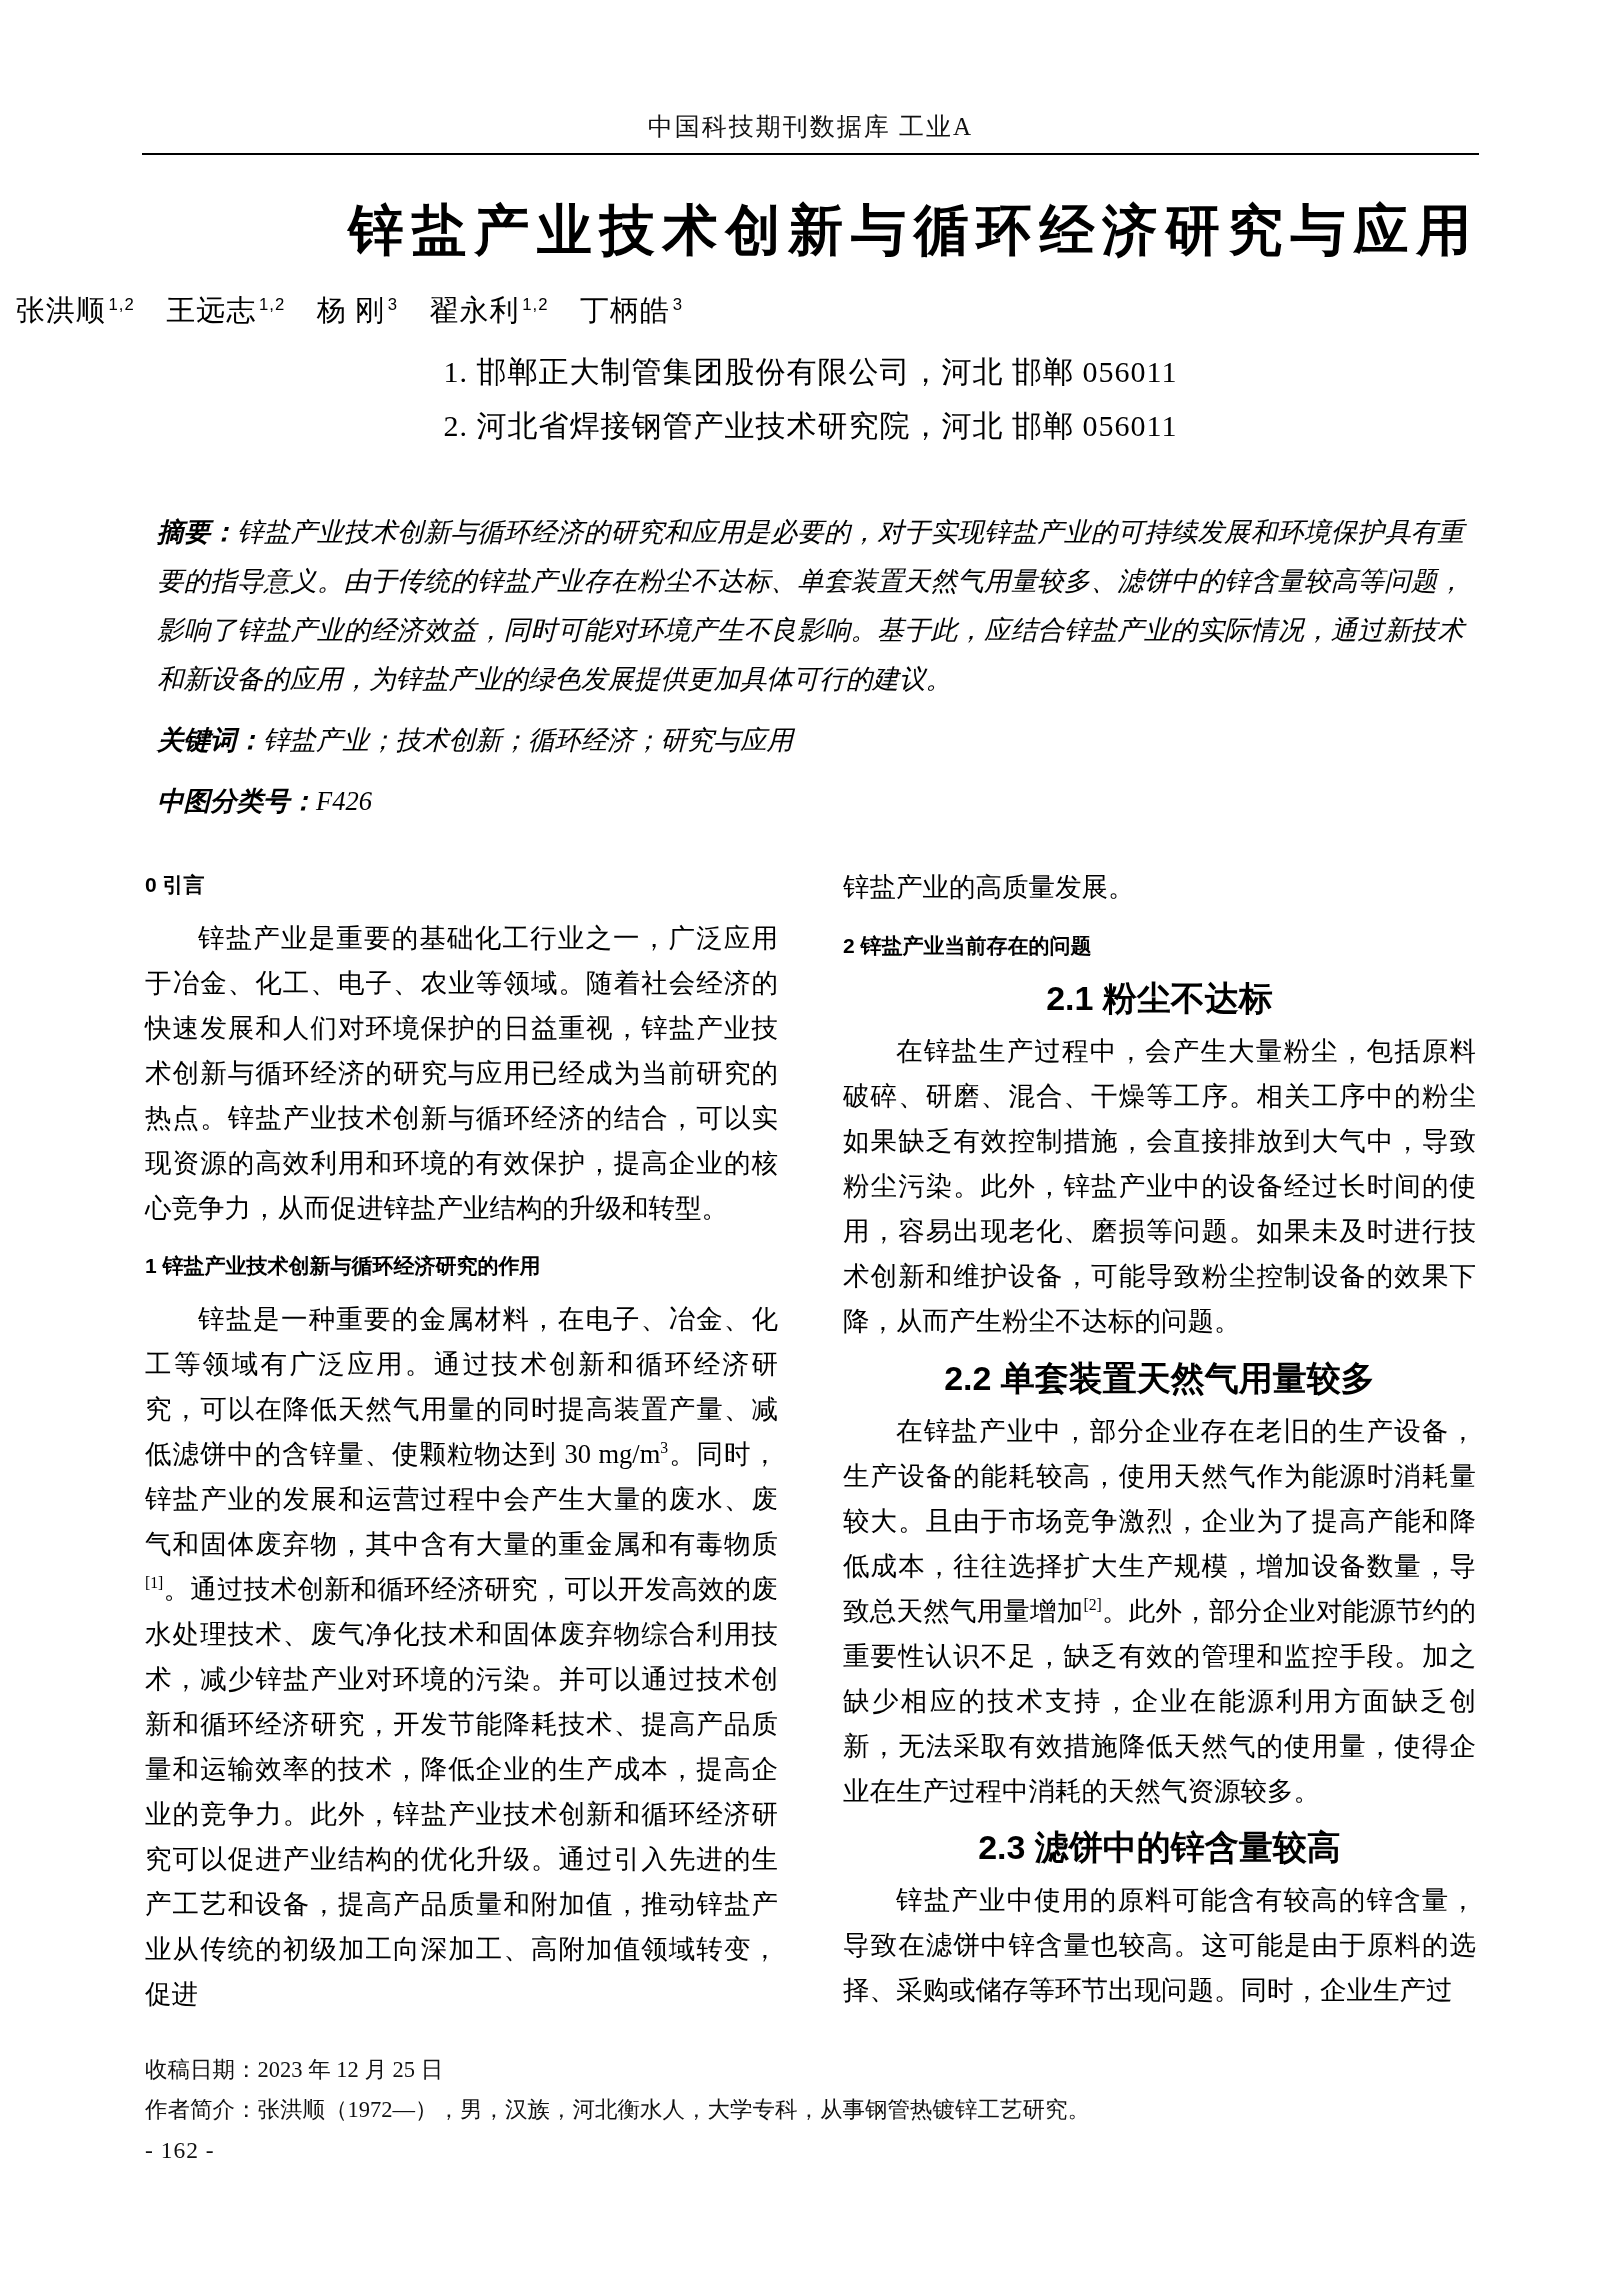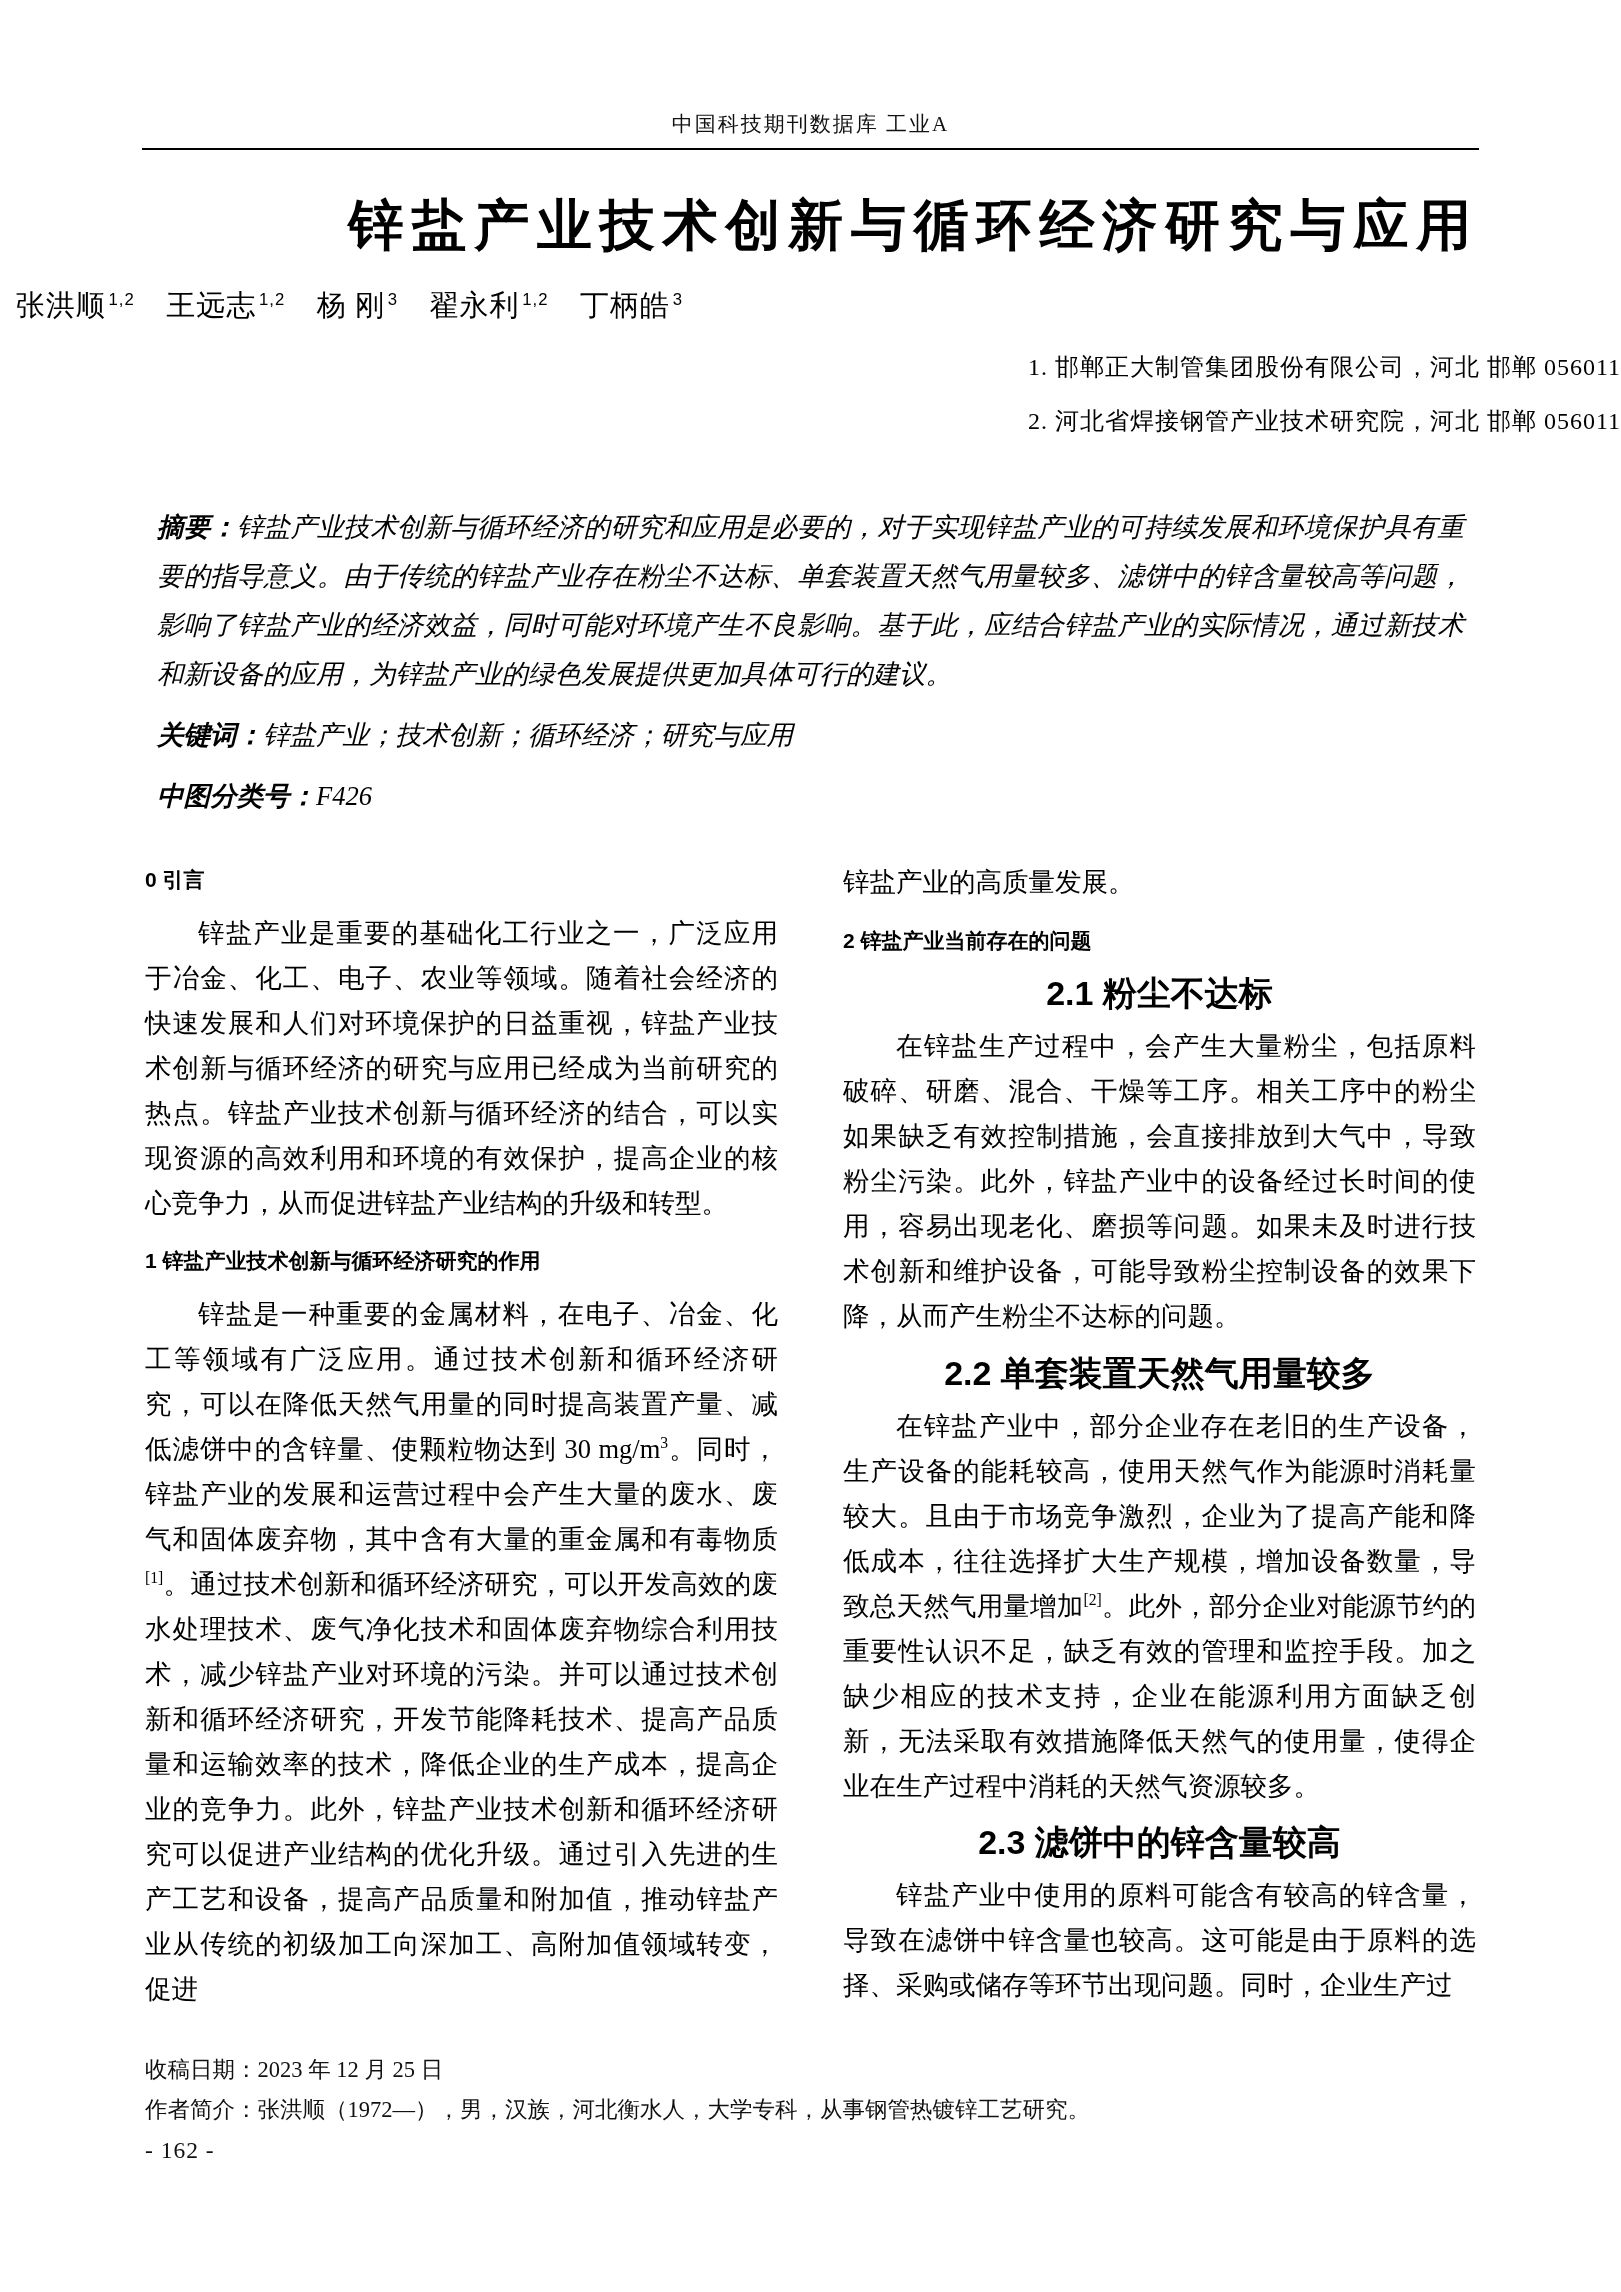--- a/index.html
+++ b/index.html
@@ -8,21 +8,21 @@
     width: 1621px;
     height: 2293px;
     background: #ffffff;
     color: #000000;
     font-family: "Liberation Serif", "DejaVu Serif", serif;
     overflow: hidden;
   }
   .running-head {
     padding-top: 110px;
     text-align: center;
-    font-size: 21px;
+    font-size: 25px;
     letter-spacing: 2px;
     color: #111;
   }
   .head-rule {
     border: none;
     border-top: 2.9px solid #000;
     margin: 9.8px 142px 0 142px;
   }
   .title {
     margin: 45px 142px 0 142px;
@@ -36,22 +36,22 @@
   .authors {
     margin-top: 31px;
     text-align: left;
     font-size: 29px;
     letter-spacing: 1px;
   }
   .author { margin: 0 15.7px; white-space: nowrap; }
   .author sup { font-size: 16.7px; vertical-align: super; margin-left: 2.9px; font-family: "Liberation Sans","DejaVu Sans",sans-serif; }
   .affils {
     margin-top: 13.7px;
-    text-align: right;
-    font-size: 24px;
+    text-align: center;
+    font-size: 30px;
     line-height: 54px;
     letter-spacing: 1px;
   }
   .meta {
     margin: 55px 145px 0 145px;
     font-size: 26.5px;
     line-height: 49px;
     text-align: justify;
   }
   .meta p { margin: 12px; font-style: italic; }

